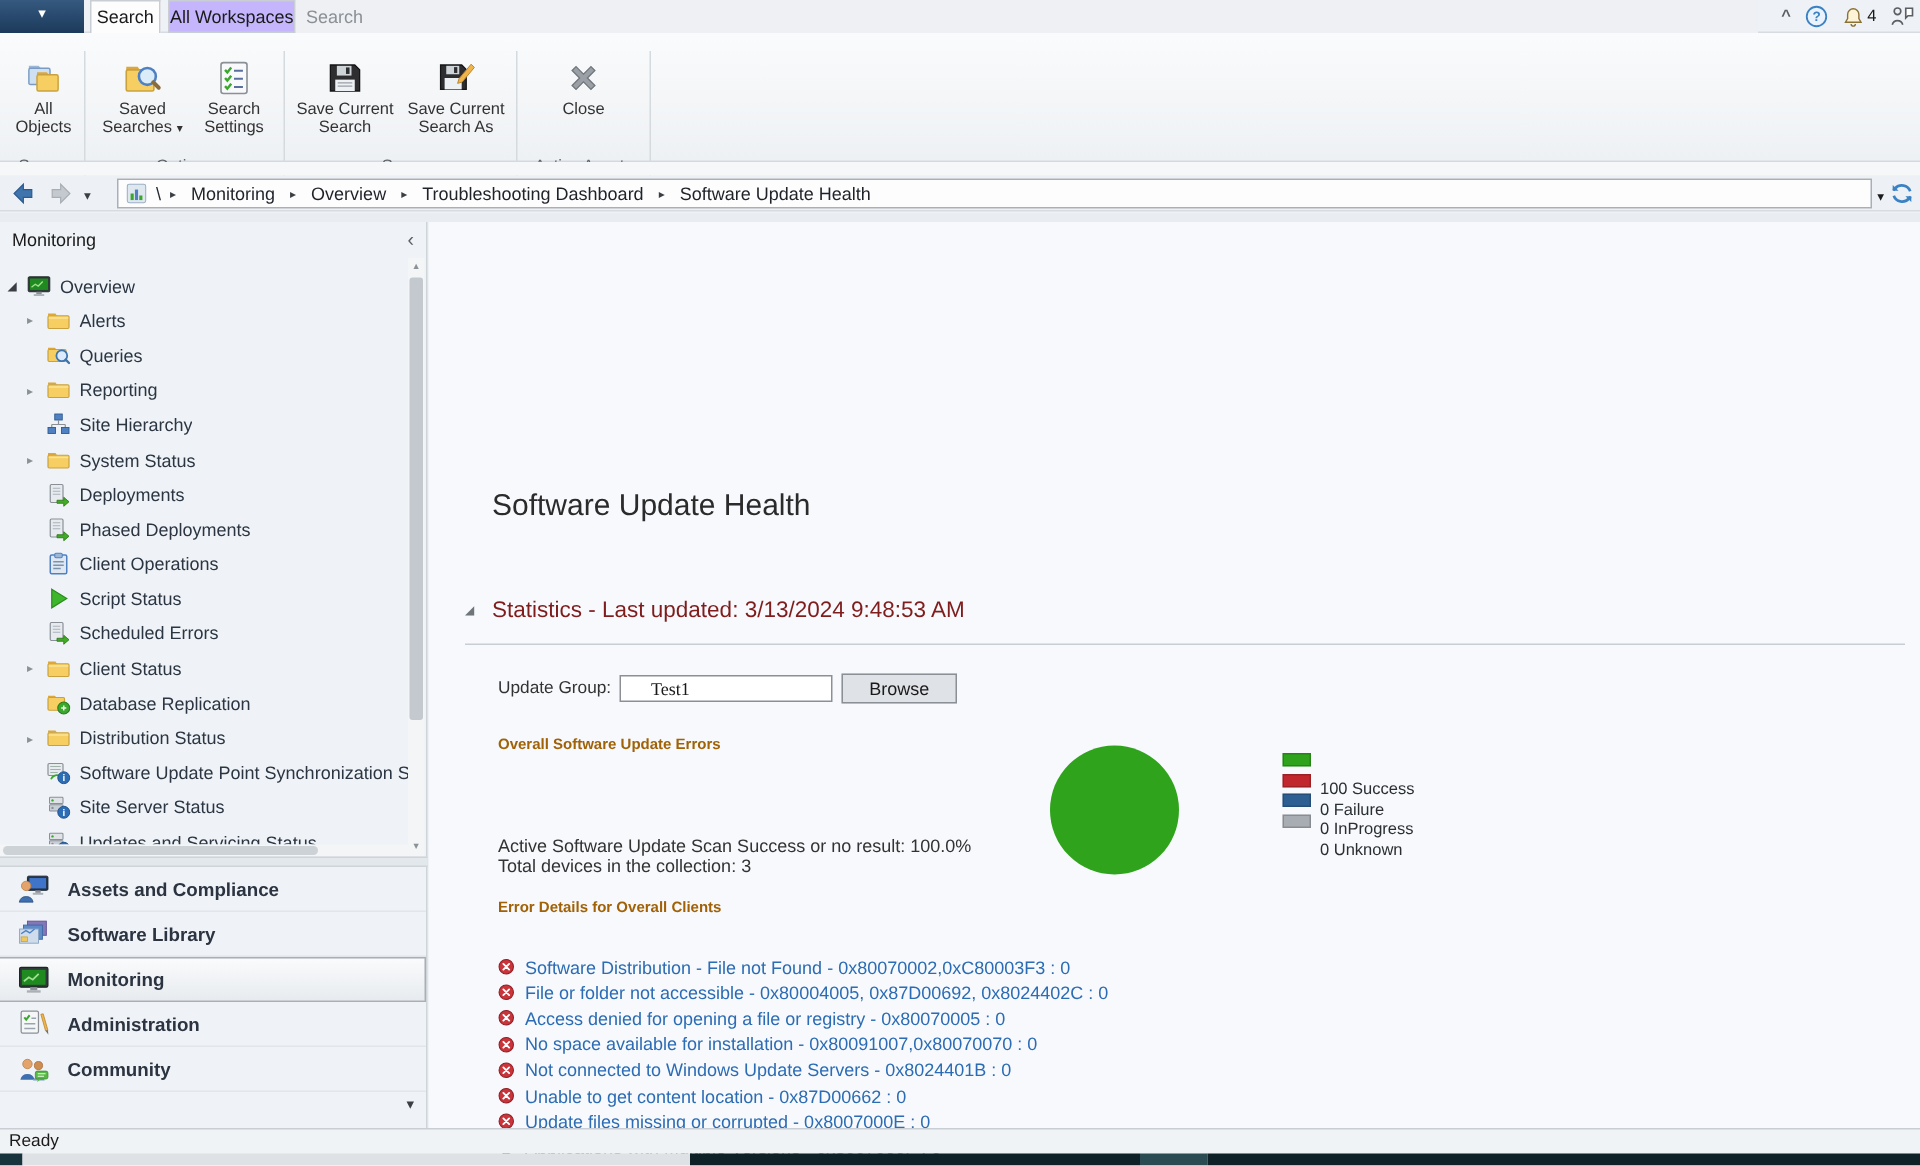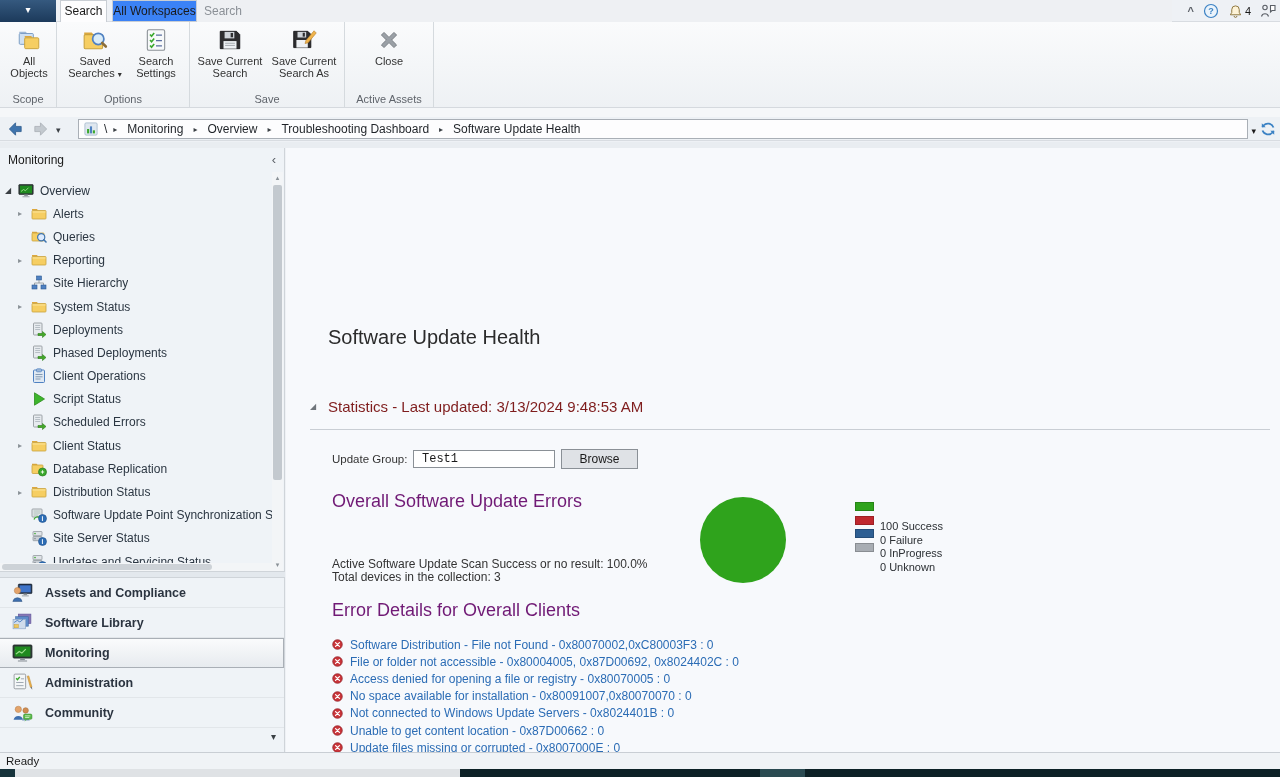--- a/index.html
+++ b/index.html
@@ -5,31 +5,31 @@
   * { margin:0; padding:0; box-sizing:border-box; }
   html,body { width:1280px; height:777px; overflow:hidden; }
   body { font-family:"Liberation Sans", sans-serif; font-size:12px; color:#222; background:#eef1f5; position:relative; }
   .ic { display:inline-block; vertical-align:middle; }
 
   
   .tabbar { position:absolute; left:0; top:0; width:1280px; height:22px; background:#eef1f5; border-bottom:1px solid #d8dce1; }
   .appbtn { position:absolute; left:0; top:0; width:56px; height:22px; background:linear-gradient(#35597f,#1c3a5b); color:#fff; text-align:center; line-height:20px; font-size:10px; cursor:default; }
   .tab { position:absolute; top:0; height:22px; line-height:21px; text-align:center; font-size:12px; color:#1a1a1a; }
   .tab.active { left:60px; width:47px; background:#fdfdfe; border:1px solid #c9ced4; border-bottom:none; }
-  .tab.plain  { left:112px; width:85px; background:#3b82f6; border:1px solid #c9ced4; }
+  .tab.plain  { left:112px; width:85px; background:#c4b5fd; border:1px solid #c9ced4; }
   .topsearch { position:absolute; left:197px; top:0; width:975px; height:22px; border:none; outline:none; background:#eef0f3; padding:0 7px; font-size:12px; color:#444; font-family:"Liberation Sans",sans-serif; }
   .topsearch::placeholder { color:#8b9096; }
   .titleicons { position:absolute; right:4px; top:2px; height:18px; display:flex; align-items:center; gap:9px; }
   .chev { font-size:11px; color:#5a5f66; font-weight:bold; line-height:18px; }
   .bellwrap { display:flex; align-items:center; gap:2px; }
   .bellcount { font-size:11px; color:#1a1a1a; }
 
   
   .ribbon { position:absolute; left:0; top:22px; width:1280px; height:86px; background:linear-gradient(#fafbfc,#eef1f4); border-bottom:1px solid #d5d9de; }
-  .rgroup { position:absolute; top:0; height:85px; border-right:1px solid #d5dade;padding-left:24px; }
+  .rgroup { position:absolute; top:12px; height:85px; border-right:1px solid #d5dade;padding-left:24px; }
   .rgroup .gname { position:absolute; bottom:2px; left:0; right:0; text-align:center; font-size:11px; color:#5f646b; }
   .rbtn { position:absolute; top:4px; text-align:center; cursor:default; }
   .rbtn .icon24 { width:26px; height:26px; margin:1px auto 2px; display:block; }
   .rbtn .rlabel { font-size:11px; line-height:12px; color:#333; }
 
   
   .gap1 { position:absolute; left:0; top:108px; width:1280px; height:9px; background:#f5f7f9; }
   .crumbbar { position:absolute; left:0; top:117px; width:1280px; height:24px; background:#edf1f5; border-bottom:1px solid #d8dce1; }
   .navarrow { position:absolute; top:3px; width:22px; height:18px; text-align:center; }
   .navcaret { position:absolute; left:56px; top:8px; font-size:9px; color:#3a3f44; }
@@ -67,23 +67,23 @@
   .wsrow.selected { background:linear-gradient(#fafbfc,#e7ebef); border:1px solid #a9afb6; border-left:none; }
   .sbbottomcaret { position:absolute; right:8px; bottom:10px; font-size:10px; color:#3a3f44; }
 
   
   .main { position:absolute; left:286px; top:148px; width:994px; height:604px; background:#f7f9fc; }
   .pagetitle { position:absolute; left:42px; top:178px; font-size:20px; color:#2b2b2b; }
   .sectionarrow { position:absolute; left:24px; top:254px; font-size:8px; color:#6f757b; }
   .sectionhdr { position:absolute; left:42px; top:250px; font-size:15px; color:#7f1d1d; }
   .sectionrule { position:absolute; left:24px; top:281px; width:960px; height:1px; background:#c9ced4; }
   .uglabel { position:absolute; left:46px; top:305px; font-size:11.5px; color:#333; }
-  .uginput { position:absolute; left:127px; top:302px; width:142px; height:18px; border:1px solid #8a9096; background:#fff; font-size:12px; padding:0 8px; font-family:Liberation Mono, monospace; color:#1a1a1a; }
+  .uginput { position:absolute; left:127px; top:302px; width:142px; height:18px; border:1px solid #8a9096; background:#fff; font-size:12px; padding:0 20px; font-family:Liberation Serif, serif; color:#1a1a1a; }
   .browsebtn { position:absolute; left:275px; top:301px; width:77px; height:20px; background:#dfe2e6; border:1px solid #8a9096; font-size:12px; color:#1a1a1a; font-family:"Liberation Sans",sans-serif; cursor:default; }
-  .h2 { position:absolute; font-size:18px; color:#701a75; }
+  .h2 { position:absolute; font-size:10px; color:#a16207;font-weight:bold; }
   .bodyline { position:absolute; left:46px; font-size:12px; color:#333; }
   .pie { position:absolute; left:414px; top:349px; width:86px; height:86px; border-radius:50%; }
   .legend { position:absolute; left:569px; top:352px; }
   .lrow { height:13.6px; display:flex; align-items:center; }
   .swatch { width:19px; height:9px; margin-right:6px; border:1px solid rgba(0,0,0,.18); flex:none; }
   .ltext { font-size:11px; color:#2b2f33; line-height:11px;margin-top:40px; }
   .errlist { position:absolute; left:46px; top:488px; }
   .err { height:17.2px; display:flex; align-items:center; }
   .err .ic { width:11px; height:11px; margin-right:7px; flex:none; }
   .errlink { font-size:12px; color:#2b6cb5; text-decoration:none; cursor:pointer; white-space:nowrap; }

